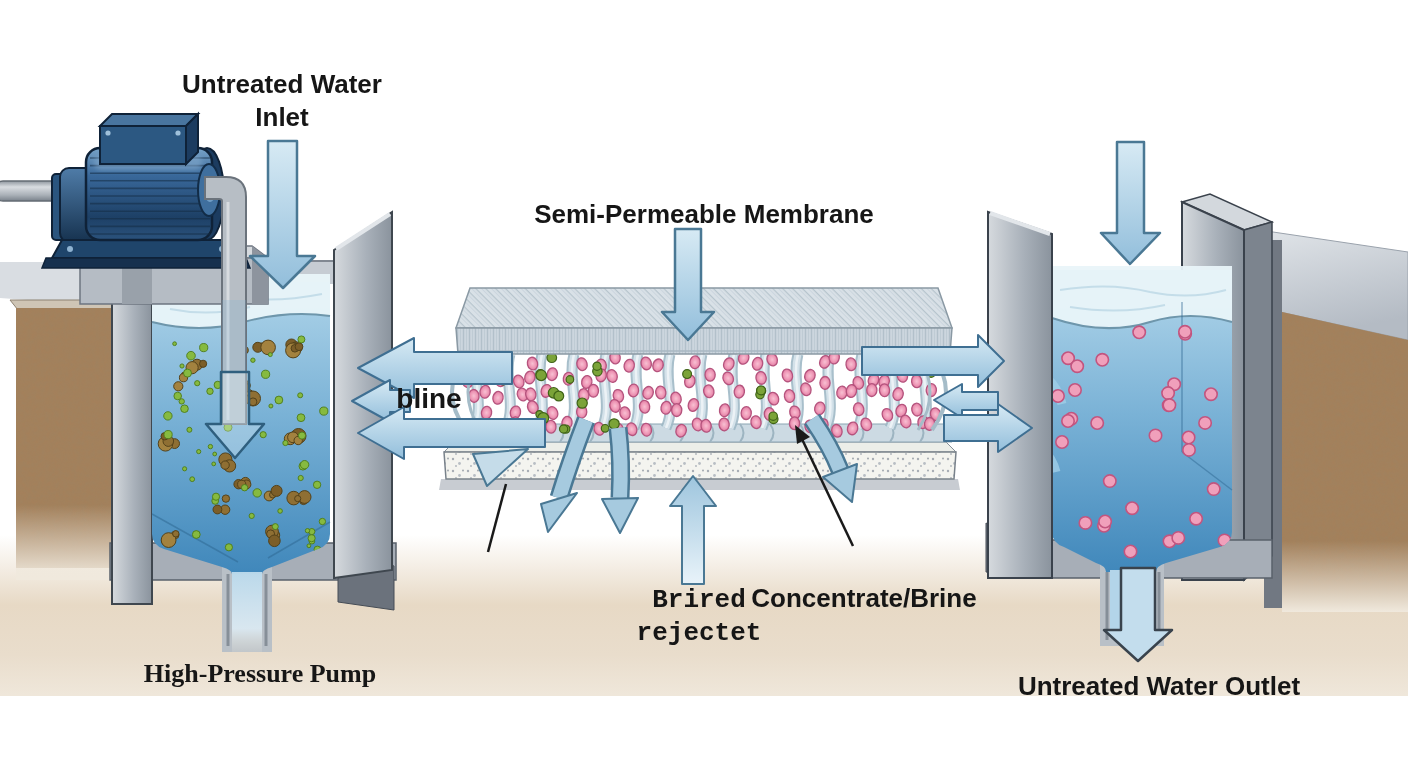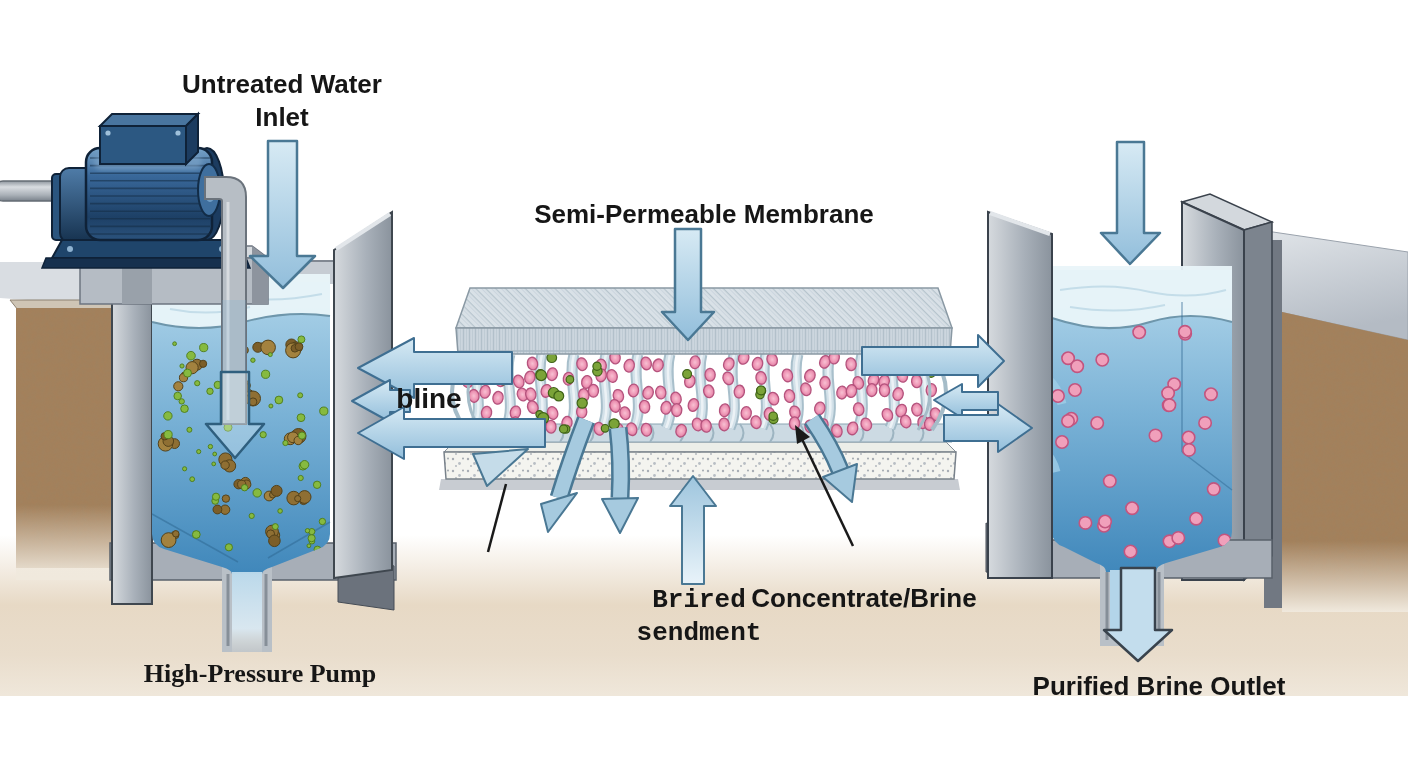--- a/index.html
+++ b/index.html
@@ -674,21 +674,21 @@
 </svg>
 
 <div class="lbl" style="left:282px;top:68px;">
   <div>Untreated Water</div>
   <div>Inlet</div>
 </div>
 <div class="lbl" style="left:704px;top:198px;">Semi-Permeable Membrane</div>
 <div class="lbl small" style="left:429px;top:386px;">bline</div>
 <div class="lbl" style="left:699px;top:584px;font-family:Liberation Mono, monospace;">
   <div>Brired</div>
-  <div>sendment</div>
+  <div>rejectet</div>
 </div>
 <div class="lbl" style="left:864px;top:554px;margin-top:28px;">
   <div>Concentrate/Brine</div>
 </div>
 <div class="lbl" style="left:260px;top:657px;font-family:Liberation Serif, serif;">High-Pressure Pump</div>
-<div class="lbl" style="left:1159px;top:670px;">Purified Brine Outlet</div>
+<div class="lbl" style="left:1159px;top:670px;">Untreated Water Outlet</div>
 
 </div>
 
 </body></html>

